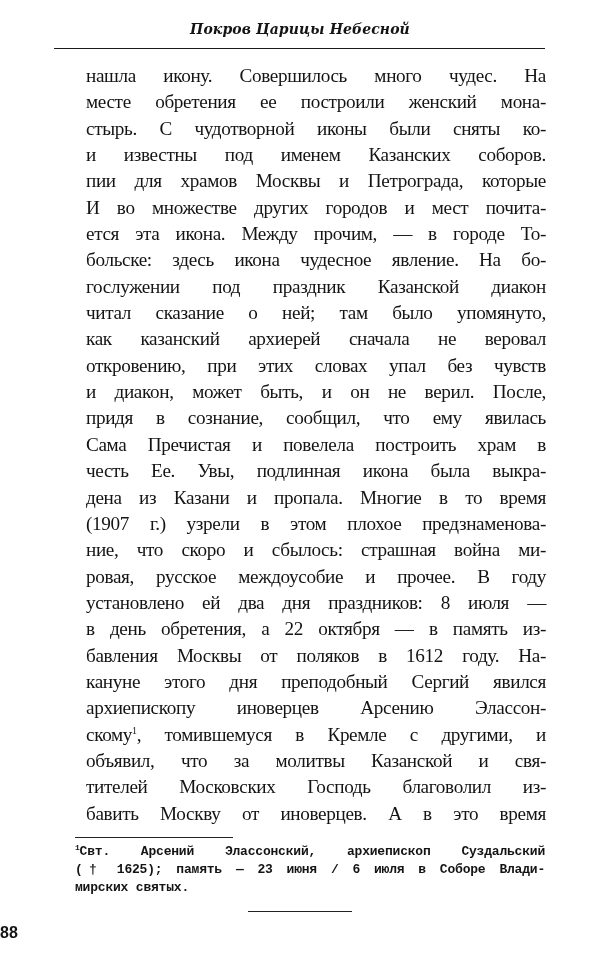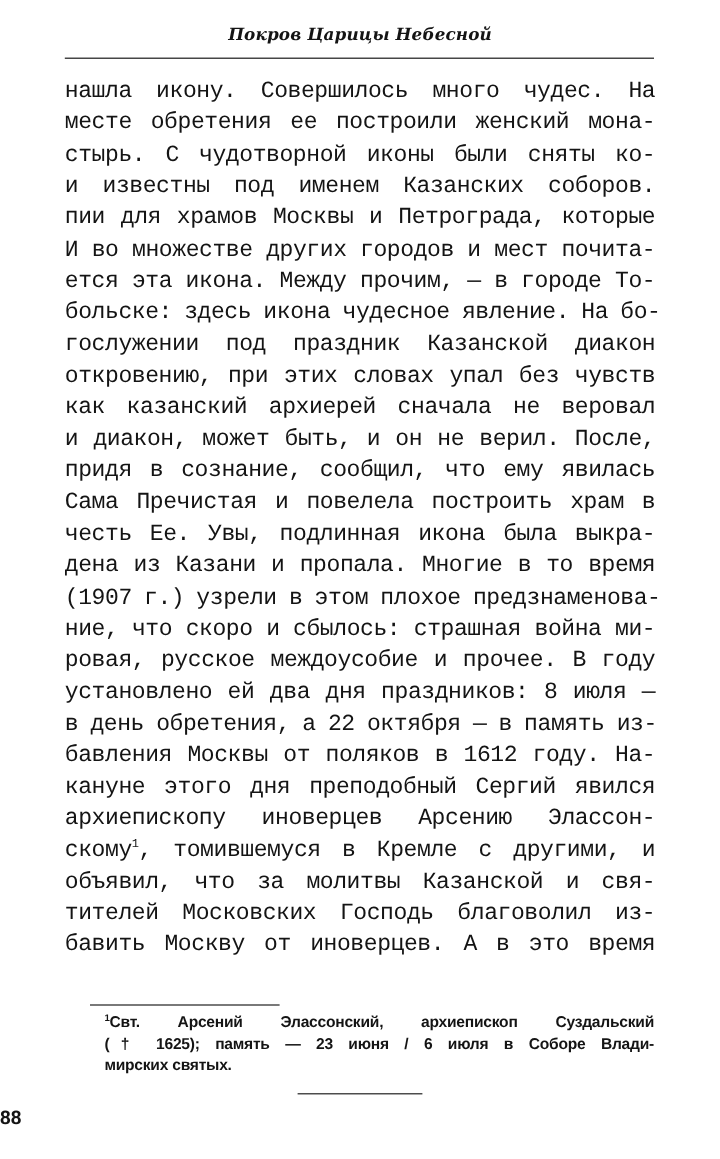--- a/index.html
+++ b/index.html
@@ -7,30 +7,30 @@
   .page { position: absolute; left: 0; top: 0; width: 600px; height: 828px; }
   .running-head {
     position: absolute; left: 54px; width: 492px; top: 21px; text-align: center;
     font-family: "DejaVu Serif", serif; font-style: italic; font-size: 14px; font-weight: bold;
     letter-spacing: 0.1px;
   }
   .head-rule { position: absolute; left: 54px; width: 491px; top: 48px; height: 0; border-top: 1.5px solid #1a1a1a; }
   .body-text { position: absolute; left: 54px; top: 63px; width: 492px; margin: 0; padding: 0; }
   .line {
     display: block; height: 26.35px; line-height: 26.35px; white-space: nowrap;
-    font-family: Liberation Mono, monospace; font-size: 19.2px; text-align: justify; text-align-last: justify;
-    letter-spacing: -0.35px; word-spacing: -1px;
+    font-family: Liberation Serif, serif; font-size: 19.2px; text-align: justify; text-align-last: justify;
+    letter-spacing: -0.35px; word-spacing: -1px; margin-left: 32px;
   }
   sup.fnref { font-size: 10px; line-height: 0; vertical-align: super; }
   .fn-rule { position: absolute; left: 75px; width: 158px; top: 837px; border-top: 1.2px solid #222; }
   .footnote { position: absolute; left: 75px; width: 470px; top: 843px; }
   .fn-line {
     display: block; height: 18px; line-height: 18px; white-space: nowrap;
-    font-family: Liberation Sans, sans-serif; font-size: 13px; font-weight: bold; letter-spacing: -0.2px;
-    text-align: justify; text-align-last: justify; margin-left: 12px;
+    font-family: Liberation Mono, monospace; font-size: 13px; font-weight: bold; letter-spacing: -0.2px;
+    text-align: justify; text-align-last: justify;
   }
   .fn-line.end { text-align-last: left; }
   .fn-line sup { font-size: 8px; vertical-align: super; line-height: 0; }
   .bottom-rule { position: absolute; left: 248px; width: 104px; top: 911px; border-top: 1.2px solid #222; }
   .page-number {
     position: absolute; left: 0; width: 600px; top: 924px; text-align: left;
     font-family: "Liberation Sans", sans-serif; font-size: 16px; font-weight: bold;
   }
 </style>
 </head>
@@ -44,22 +44,23 @@
   <div class="body-text">
     <span class="line">нашла икону. Совершилось много чудес. На</span>
     <span class="line">месте обретения ее построили женский мона-</span>
     <span class="line">стырь. С чудотворной иконы были сняты ко-</span>
     <span class="line">и известны под именем Казанских соборов.</span>
     <span class="line">пии для храмов Москвы и Петрограда, которые</span>
     <span class="line">И во множестве других городов и мест почита-</span>
     <span class="line">ется эта икона. Между прочим, — в городе То-</span>
     <span class="line">больске: здесь икона чудесное явление. На бо-</span>
     <span class="line">гослужении под праздник Казанской диакон</span>
+    <span class="line">читал сказание о ней; там было упомянуто,</span>
+    <span class="line">как казанский архиерей сначала не веровал</span>
     <span class="line">откровению, при этих словах упал без чувств</span>
-    <span class="line">как казанский архиерей сначала не веровал</span>
     <span class="line">и диакон, может быть, и он не верил. После,</span>
     <span class="line">придя в сознание, сообщил, что ему явилась</span>
     <span class="line">Сама Пречистая и повелела построить храм в</span>
     <span class="line">честь Ее. Увы, подлинная икона была выкра-</span>
     <span class="line">дена из Казани и пропала. Многие в то время</span>
     <span class="line">(1907 г.) узрели в этом плохое предзнаменова-</span>
     <span class="line">ние, что скоро и сбылось: страшная война ми-</span>
     <span class="line">ровая, русское междоусобие и прочее. В году</span>
     <span class="line">установлено ей два дня праздников: 8 июля —</span>
     <span class="line">в день обретения, а 22 октября — в память из-</span>

